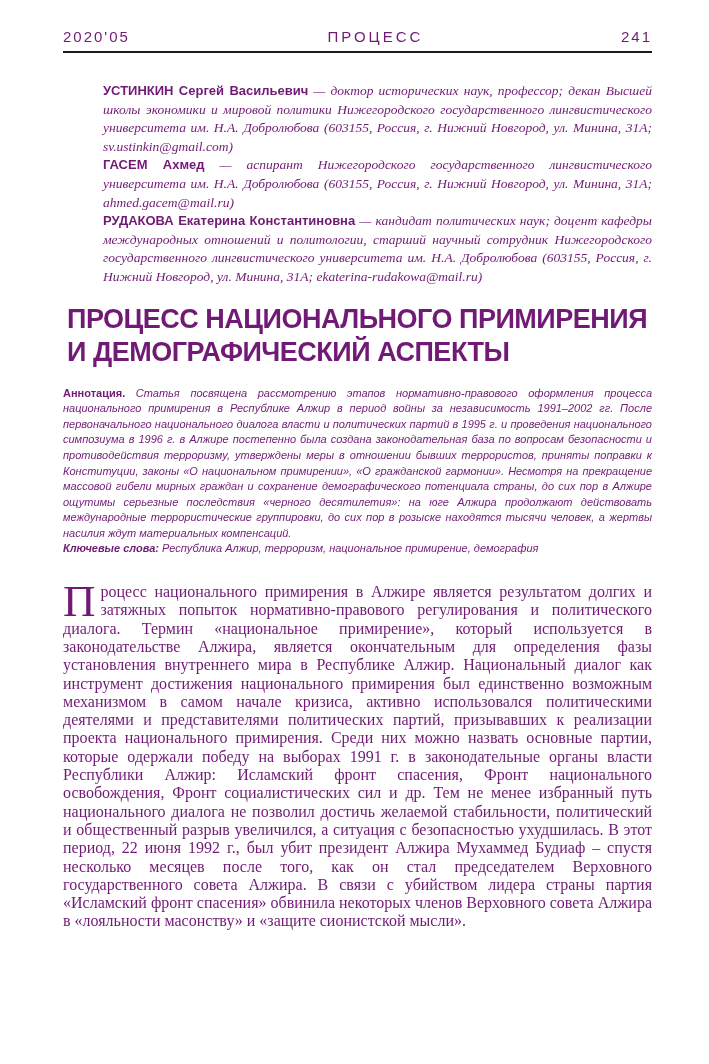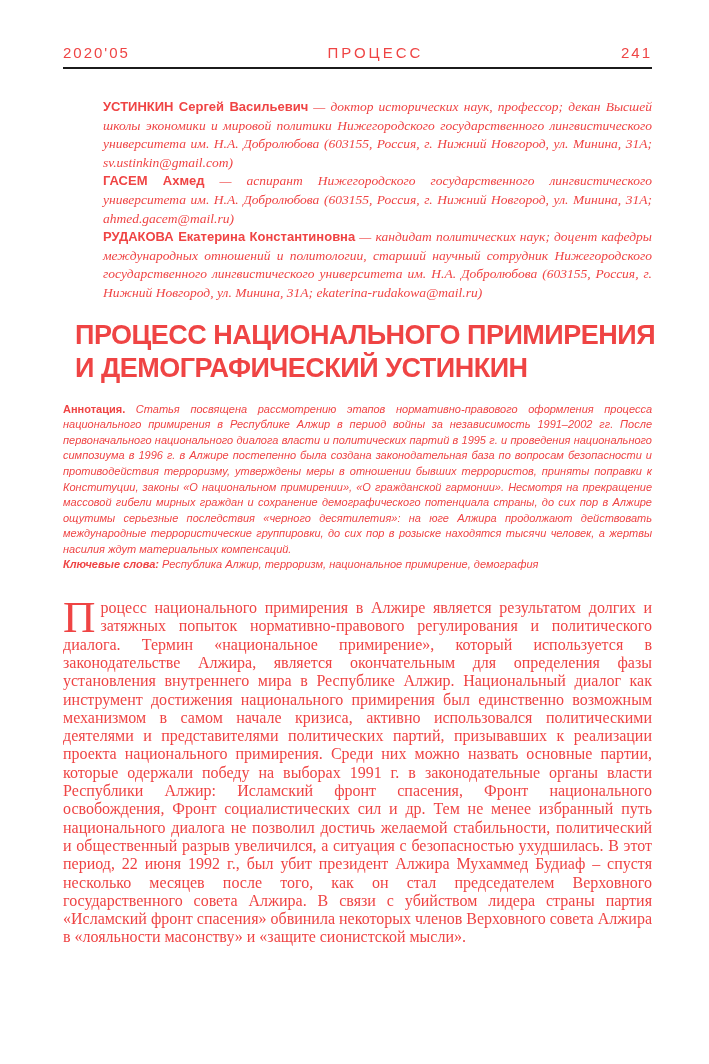--- a/index.html
+++ b/index.html
@@ -1,24 +1,24 @@
 <!DOCTYPE html>
 <html lang="ru"><head>
 <meta charset="utf-8">
 <style>
   html,body{margin:0;padding:0;}
   body{background:#e8e8e8;}
   .page{
     position:relative;
     width:709px;height:1064px;
     background:#ffffff;
-    color:#ef4444;
+    color:#701a75;
     overflow:hidden;
     box-sizing:border-box;
-    padding:44px 57px 0 63px;
+    padding:28px 57px 0 63px;
   }
   
   .page-header{
     display:flex;justify-content:space-between;align-items:flex-end;
     font-family:"Liberation Sans",sans-serif;
     font-size:15px;letter-spacing:2px;
     padding-bottom:6px;
     border-bottom:2px solid #1b1b1b;
   }
   .page-header .center{letter-spacing:3px;}
@@ -31,21 +31,21 @@
     text-align:justify;
     margin-left:40px;
   }
   .authors p{margin:0;}
   .author-name{
     font-family:"Liberation Sans",sans-serif;
     font-style:normal;font-weight:700;font-size:13px;
   }
   
   .article-title{
-    margin:16px 0 0 12px;
+    margin:16px 0 0 4px;
     font-family:"Liberation Sans",sans-serif;
     font-weight:700;
     font-size:27px;line-height:33px;
     letter-spacing:-0.5px;
   }
   .article-title span{display:block;white-space:nowrap;}
   
   .abstract, .keywords{
     margin:0;
     font-family:"Liberation Sans",sans-serif;
@@ -83,21 +83,21 @@
   </header>
 
   <section class="authors">
     <p><span class="author-name">УСТИНКИН Сергей Васильевич</span><span class="author-desc"> — доктор исторических наук, профессор; декан Высшей школы экономики и мировой политики Нижегородского государственного лингвистического университета им. Н.А. Добролюбова (603155, Россия, г. Нижний Новгород, ул. Минина, 31А; sv.ustinkin@gmail.com)</span></p>
     <p><span class="author-name">ГАСЕМ Ахмед</span><span class="author-desc"> — аспирант Нижегородского государственного лингвистического университета им. Н.А. Добролюбова (603155, Россия, г. Нижний Новгород, ул. Минина, 31А; ahmed.gacem@mail.ru)</span></p>
     <p><span class="author-name">РУДАКОВА Екатерина Константиновна</span><span class="author-desc"> — кандидат политических наук; доцент кафедры международных отношений и политологии, старший научный сотрудник Нижегородского государственного лингвистического университета им. Н.А. Добролюбова (603155, Россия, г. Нижний Новгород, ул. Минина, 31А; ekaterina-rudakowa@mail.ru)</span></p>
   </section>
 
   <h1 class="article-title">
     <span>ПРОЦЕСС НАЦИОНАЛЬНОГО ПРИМИРЕНИЯ</span>
-    <span>И ДЕМОГРАФИЧЕСКИЙ УСТИНКИН</span>
+    <span>И ДЕМОГРАФИЧЕСКИЙ АСПЕКТЫ</span>
   </h1>
 
   <p class="abstract"><span class="abstract-label">Аннотация.</span><span> Статья посвящена рассмотрению этапов нормативно-правового оформления процесса национального примирения в Республике Алжир в период войны за независимость 1991–2002 гг. После первоначального национального диалога власти и политических партий в 1995 г. и проведения национального симпозиума в 1996 г. в Алжире постепенно была создана законодательная база по вопросам безопасности и противодействия терроризму, утверждены меры в отношении бывших террористов, приняты поправки к Конституции, законы «О национальном примирении», «О гражданской гармонии». Несмотря на прекращение массовой гибели мирных граждан и сохранение демографического потенциала страны, до сих пор в Алжире ощутимы серьезные последствия «черного десятилетия»: на юге Алжира продолжают действовать международные террористические группировки, до сих пор в розыске находятся тысячи человек, а жертвы насилия ждут материальных компенсаций.</span></p>
 
   <p class="keywords"><span class="keywords-label">Ключевые слова:</span><span> Республика Алжир, терроризм, национальное примирение, демография</span></p>
 
   <div class="article-body">
     <p class="para first"><span class="dropcap">П</span><span>роцесс национального примирения в Алжире является результатом долгих и затяжных попыток нормативно-правового регулирования и политического диалога. Термин «национальное примирение», который используется в законодательстве Алжира, является окончательным для определения фазы установления внутреннего мира в Республике Алжир. Национальный диалог как инструмент достижения национального примирения был единственно возможным механизмом в самом начале кризиса, активно использовался политическими деятелями и представителями политических партий, призывавших к реализации проекта национального примирения. Среди них можно назвать основные партии, которые одержали победу на выборах 1991 г. в законодательные органы власти Республики Алжир: Исламский фронт спасения, Фронт национального освобождения, Фронт социалистических сил и др. Тем не менее избранный путь национального диалога не позволил достичь желаемой стабильности, политический и общественный разрыв увеличился, а ситуация с безопасностью ухудшилась. В этот период, 22 июня 1992 г., был убит президент Алжира Мухаммед Будиаф – спустя несколько месяцев после того, как он стал председателем Верховного государственного совета Алжира. В связи с убийством лидера страны партия «Исламский фронт спасения» обвинила некоторых членов Верховного совета Алжира в «лояльности масонству» и «защите сионистской мысли».</span></p>
   </div>
 

